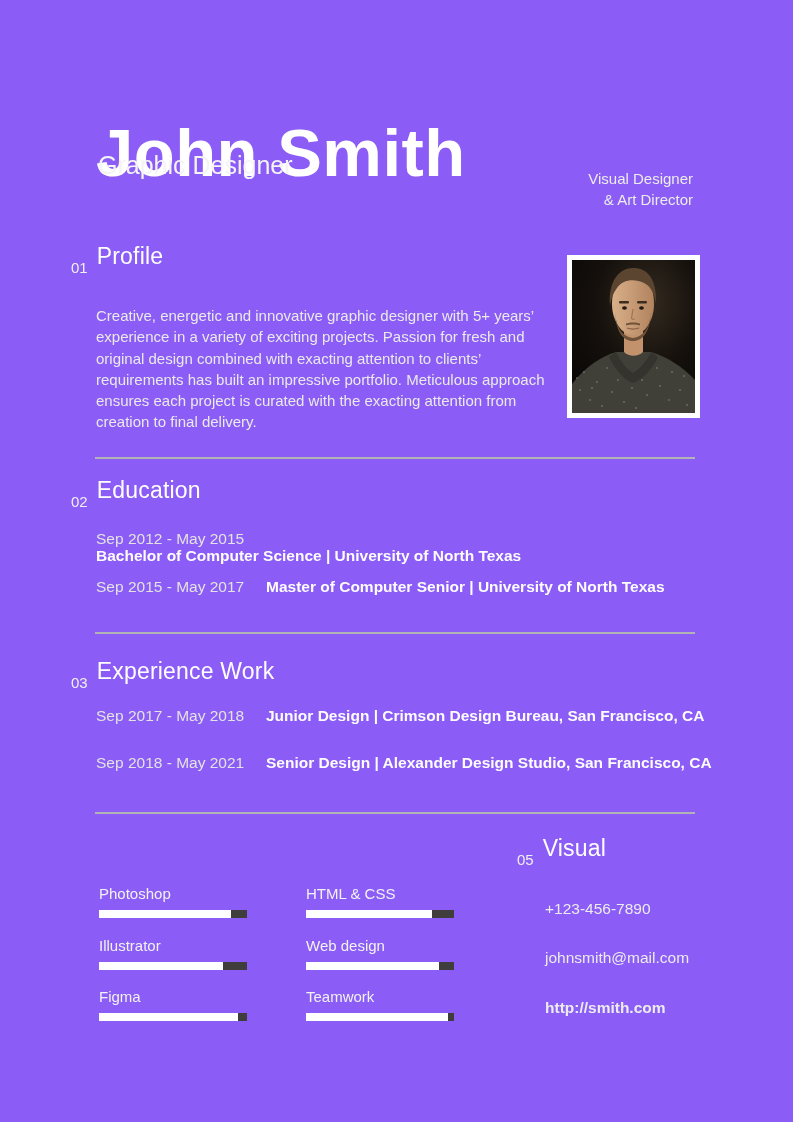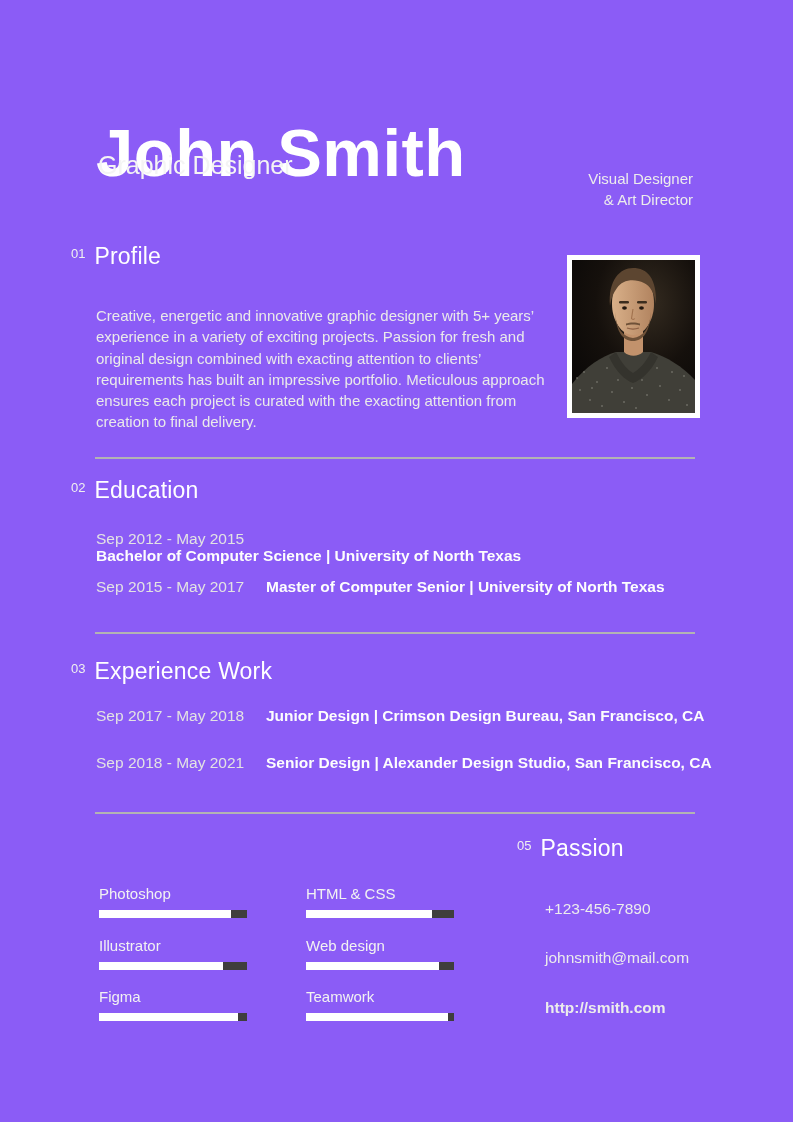--- a/index.html
+++ b/index.html
@@ -6,21 +6,21 @@
   .page{
     position:relative;width:793px;height:1122px;background:#8b5cf6;
     font-family:"Liberation Sans",sans-serif;color:#ffffff;overflow:hidden;
   }
   
   .name{position:absolute;left:96px;top:74px;font-size:67px;font-weight:700;letter-spacing:.5px;line-height:1;}
   .role{position:absolute;left:98px;top:151px;font-size:25px;font-weight:400;color:#f4f4f4;}
   .tagline{position:absolute;right:100px;top:168px;font-size:15px;line-height:21px;text-align:right;color:#ececec;}
   
   .sec-head{position:absolute;display:flex;gap:9px;align-items:flex-start;}
-  .sec-num{font-size:13px;font-weight:400;color:#f0f0f0;line-height:1;margin-top:3px;}
+  .sec-num{font-size:15px;font-weight:400;color:#f0f0f0;line-height:1;margin-top:16px;}
   .sec-title{font-size:23px;font-weight:400;line-height:1.05;letter-spacing:.2px;}
   .profile-head{left:71px;top:244px;}
   .edu-head{left:71px;top:478px;}
   .exp-head{left:71px;top:659px;}
   .skills-head{left:71px;top:836px;}
   .contact-head{left:517px;top:836px;}
   
   .profile-text{position:absolute;left:96px;top:290px;width:452px;font-size:15px;line-height:21.3px;color:#eaeaea;}
   .photo-frame{position:absolute;left:567px;top:255px;width:133px;height:163px;background:#ffffff;padding:5px;box-sizing:border-box;}
   .photo-frame svg{display:block;width:123px;height:153px;}
@@ -195,19 +195,19 @@
   </div>
   <div class="skill skill-5">
     <div class="label">Teamwork</div>
     <div class="bar">
         <div class="fill" style="width: 96%;"></div>
       </div>
   </div>
 
   <div class="sec-head contact-head">
     <span class="sec-num">05</span>
-    <span class="sec-title">Passion</span>
+    <span class="sec-title">Visual</span>
   </div>
   <div class="contact-item contact-0">+123-456-7890</div>
   <div class="contact-item contact-1">johnsmith@mail.com</div>
   <div class="contact-item contact-2">http://smith.com</div>
 
 </div>
 
 </body></html>

